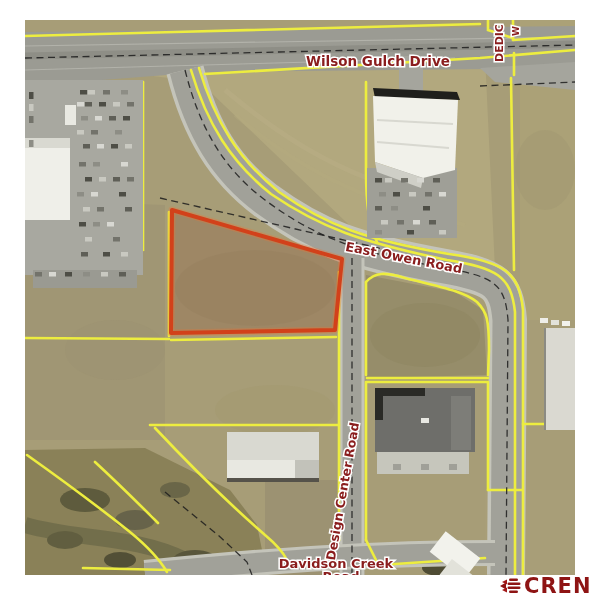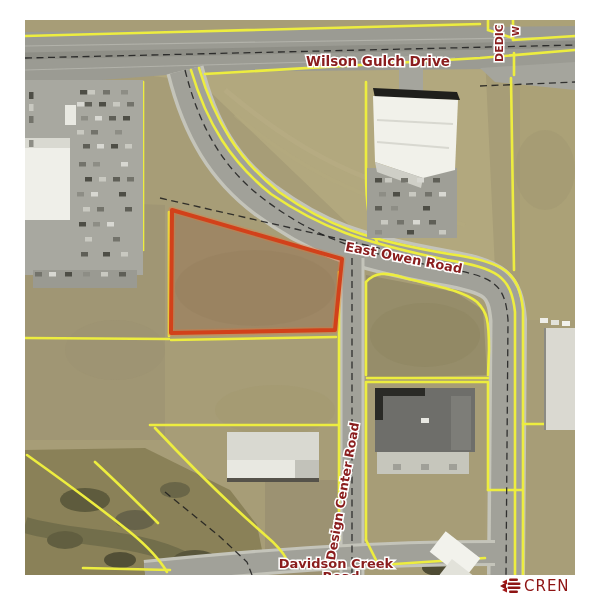--- a/index.html
+++ b/index.html
@@ -9,21 +9,21 @@
   .map svg{display:block}
   .lbl{fill:var(--road-label-maroon,#8a1d1d);stroke:#ffffff;stroke-width:3px;paint-order:stroke;
        font-weight:bold;font-family:"DejaVu Sans","Liberation Sans",sans-serif;}
   .yline{stroke:var(--parcel-line-yellow,#eded3f);fill:none;stroke-width:2.6px;stroke-linecap:round;}
   .dashl{stroke:#1c1c1c;stroke-width:1.3px;fill:none;stroke-dasharray:7 4.5;opacity:.85;}
   .gutter{stroke:#c4c4ba;fill:none;}
   .asphalt{stroke:#a1a199;fill:none;}
   .redparcel{fill:rgba(210,65,26,.10);stroke:var(--highlight-red,#d2411a);stroke-width:4px;stroke-linejoin:round;}
   .redglow{fill:none;stroke:#e87a3c;stroke-width:7px;opacity:.35;stroke-linejoin:round;}
   .logo{position:absolute;left:500px;top:574px;width:100px;height:24px;display:flex;align-items:center;gap:2px;overflow:hidden;}
-  .logo-text{color:var(--logo-red,#8e1414);font-weight:400;font-size:15px;letter-spacing:1px;line-height:1;
+  .logo-text{color:var(--logo-red,#8e1414);font-weight:700;font-size:21px;letter-spacing:1px;line-height:1;
              font-family:"DejaVu Sans","Liberation Sans",sans-serif;}
 </style>
 </head>
 <body>
 
 <div class="canvas">
   <div class="map">
   <svg width="550" height="555" viewBox="0 0 550 555" xmlns="http://www.w3.org/2000/svg">
 
     <g>

